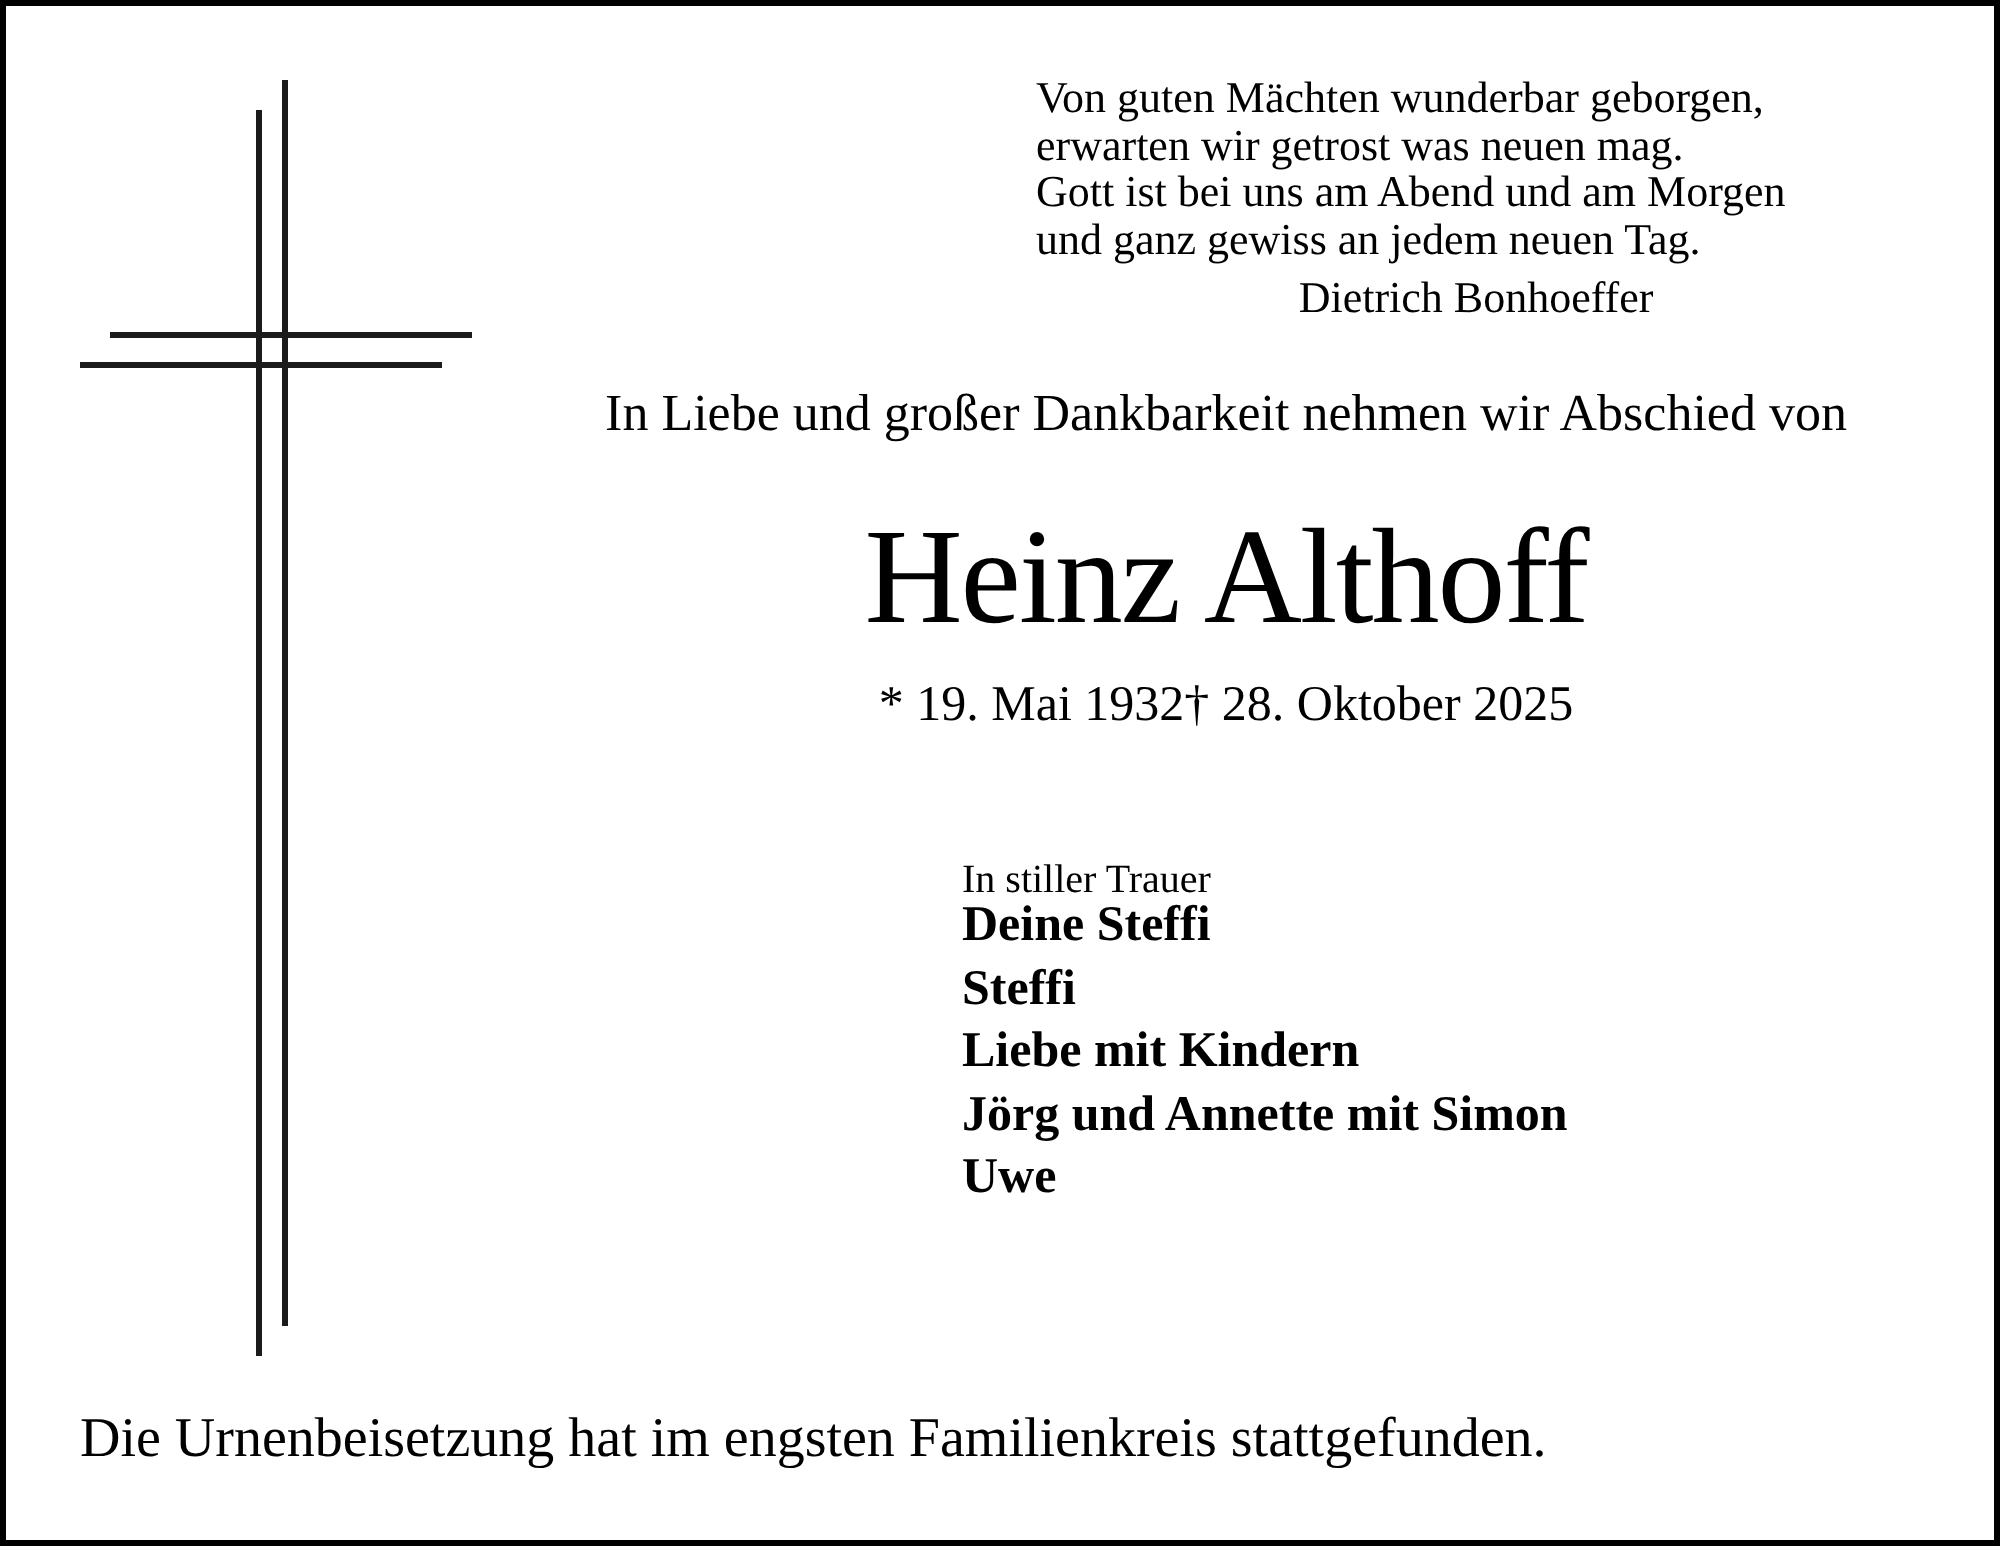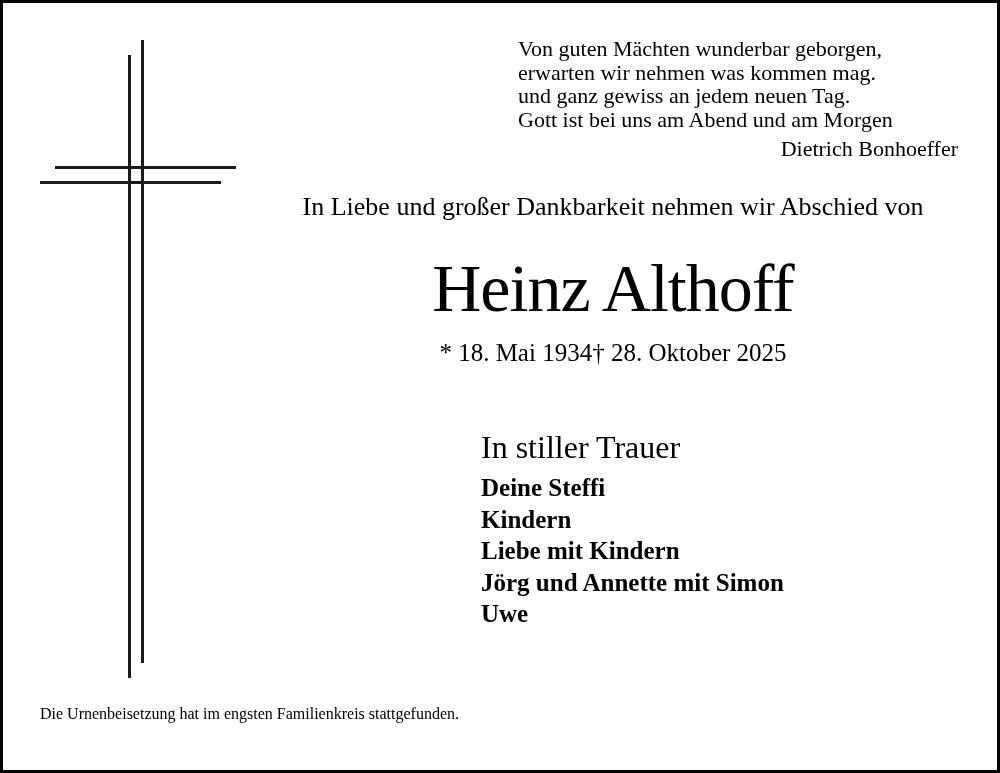--- a/index.html
+++ b/index.html
@@ -35,21 +35,21 @@
     position: absolute;
     left: 515px;
     top: 34px;
     width: 440px;
     font-size: 22px;
     line-height: 23.5px;
     text-align: left;
   }
   .poem-attribution {
     margin-top: 6px;
-    text-align: right;
+    text-align: center;
     font-family: Liberation Serif, serif;
   }
 
   
   .col {
     position: absolute;
     left: 210px;
     width: 800px;
     text-align: center;
   }
@@ -69,71 +69,71 @@
     font-size: 25px;
     line-height: 1.1;
   }
   .dates .death { }
 
   
   .mourning-heading {
     position: absolute;
     left: 478px;
     top: 425px;
-    font-size: 32px;
+    font-size: 20px;
     line-height: 1.2;
   }
   .family-list {
     position: absolute;
     left: 478px;
-    top: 469px;
+    top: 444px;
     font-size: 25px;
     font-weight: bold;
     line-height: 31.5px;
   }
 
   
   .footer-line {
     position: absolute;
     left: 37px;
     top: 702px;
-    font-size: 16px;
+    font-size: 28px;
     line-height: 1.1;
   }
 </style>
 </head>
 <body>
 
 <div class="page">
 
   <div>
     <div class="cross-line cross-v2"></div>
     <div class="cross-line cross-v1"></div>
     <div class="cross-line cross-h1"></div>
     <div class="cross-line cross-h2"></div>
   </div>
 
   <div class="poem">
     <div class="poem-line">Von guten Mächten wunderbar geborgen,</div>
-    <div class="poem-line">erwarten wir nehmen was kommen mag.</div>
+    <div class="poem-line">erwarten wir getrost was neuen mag.</div>
+    <div class="poem-line">Gott ist bei uns am Abend und am Morgen</div>
     <div class="poem-line">und ganz gewiss an jedem neuen Tag.</div>
-    <div class="poem-line">Gott ist bei uns am Abend und am Morgen</div>
     <div class="poem-attribution">Dietrich Bonhoeffer</div>
   </div>
 
   <div class="col intro">In Liebe und großer Dankbarkeit nehmen wir Abschied von</div>
   <div class="col deceased-name">Heinz Althoff</div>
   <div class="col dates">
-    <span class="birth">* 18. Mai 1934</span><span class="death">† 28. Oktober 2025</span>
+    <span class="birth">* 19. Mai 1932</span><span class="death">† 28. Oktober 2025</span>
   </div>
 
   <div class="mourning-heading">In stiller Trauer</div>
   <div class="family-list">
     <div class="family-member">Deine Steffi</div>
-    <div class="family-member">Kindern</div>
+    <div class="family-member">Steffi</div>
     <div class="family-member">Liebe mit Kindern</div>
     <div class="family-member">Jörg und Annette mit Simon</div>
     <div class="family-member">Uwe</div>
   </div>
 
   <div class="footer-line">Die Urnenbeisetzung hat im engsten Familienkreis stattgefunden.</div>
 
 </div>
 
 </body></html>

